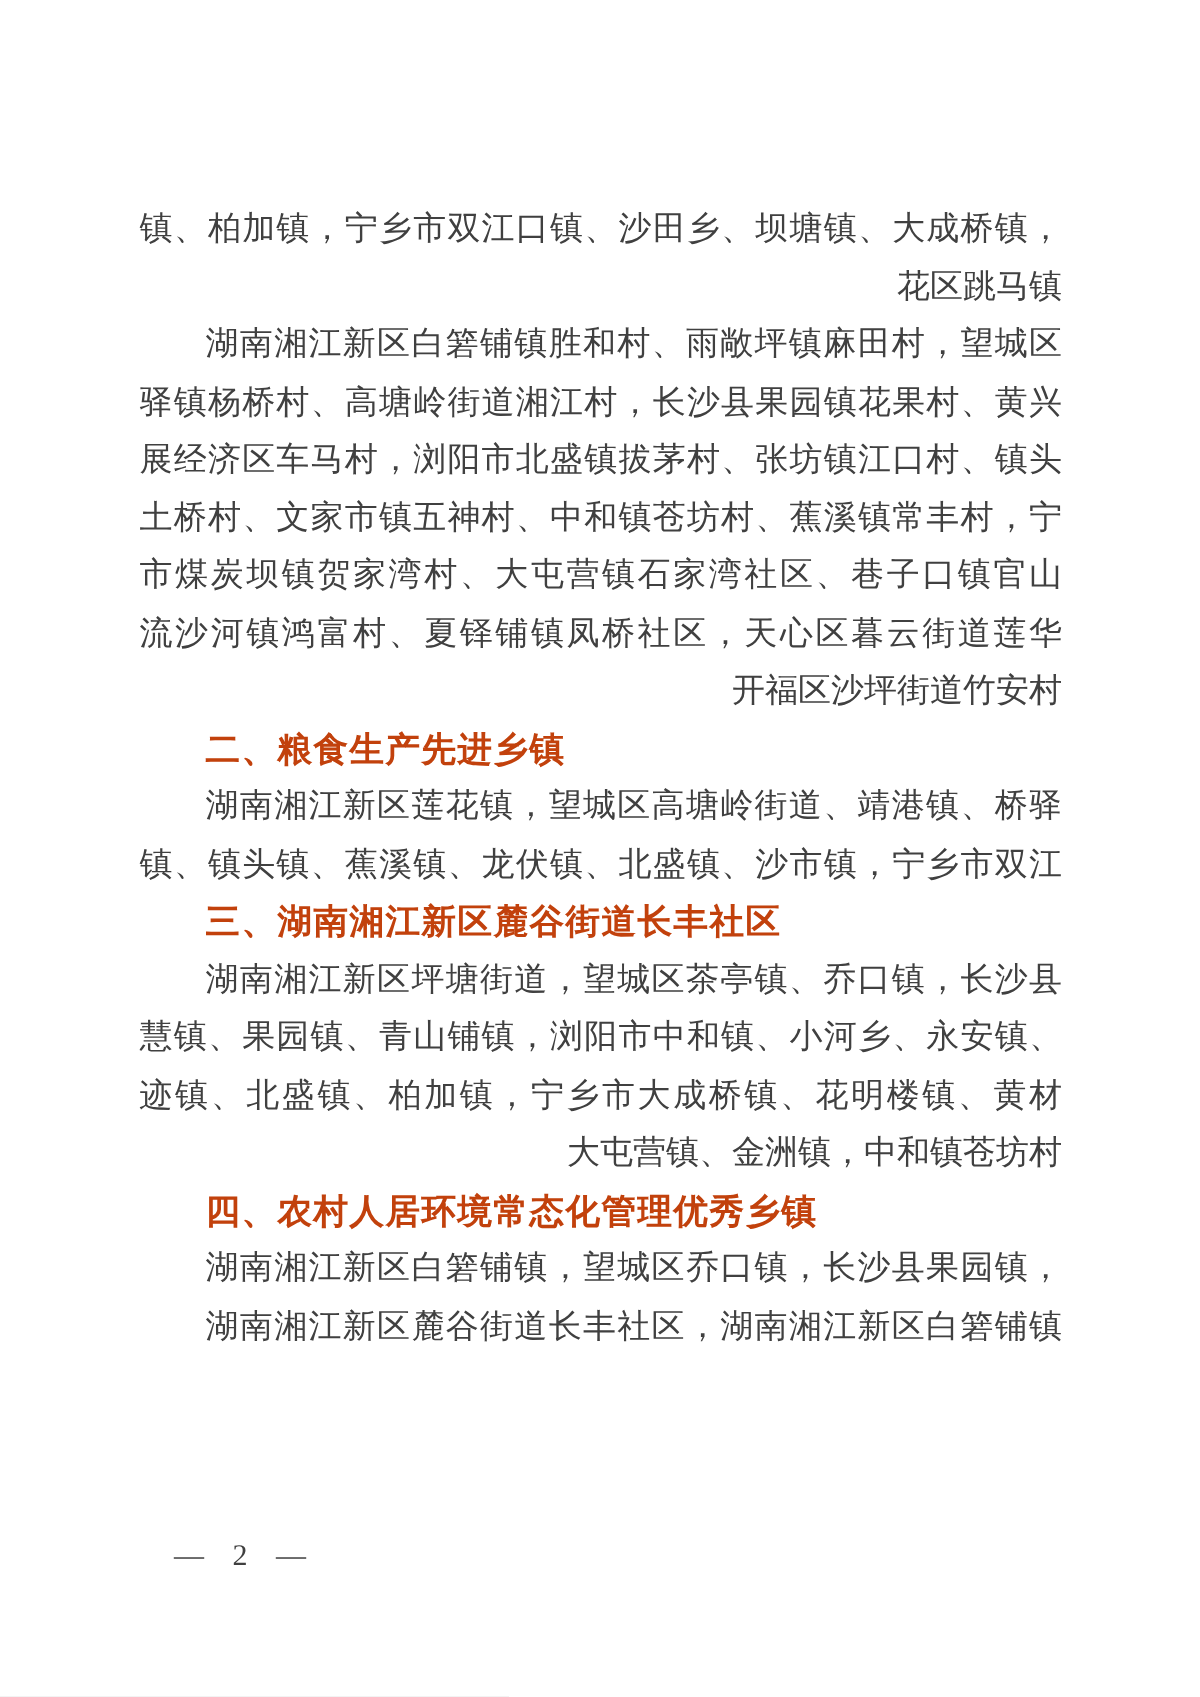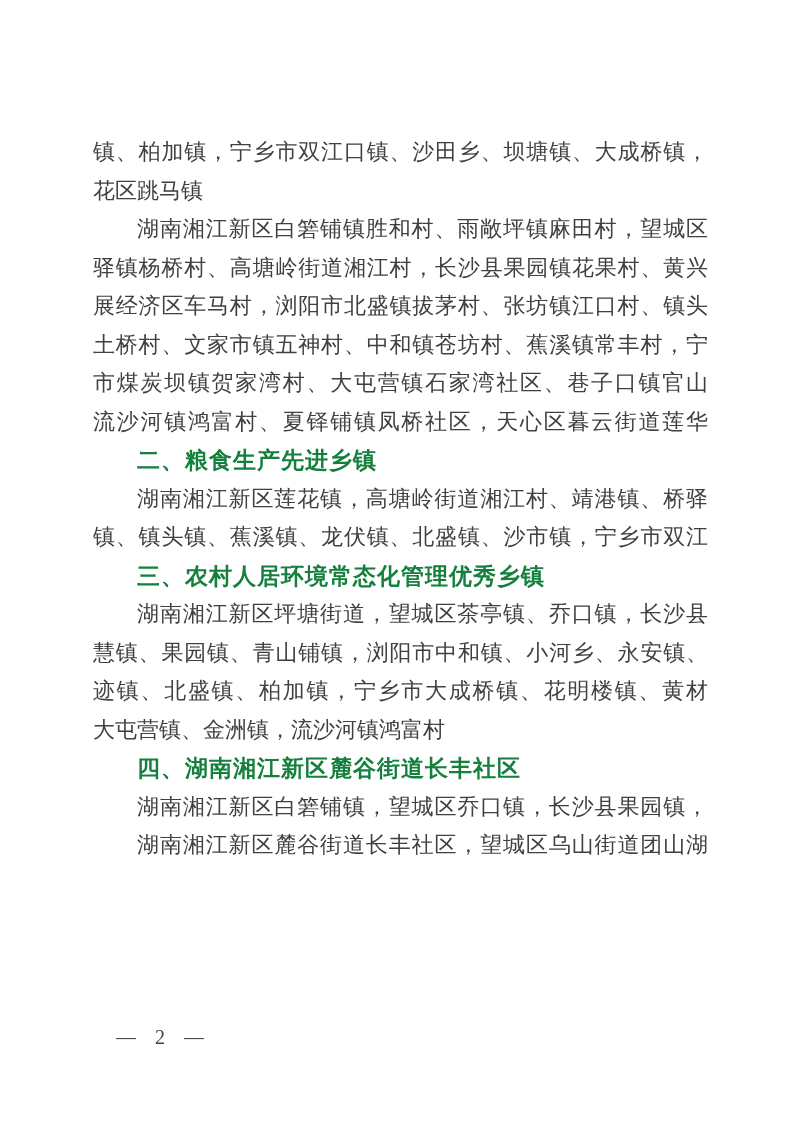--- a/index.html
+++ b/index.html
@@ -25,33 +25,34 @@
     color: #404040;
   }
   .line {
     height: 38.5px;
     line-height: 38.5px;
     overflow: hidden;
   }
   .line.body {
     font-family: "Liberation Serif", "DejaVu Serif", serif;
     color: #404040;
+    text-align: right;
   }
   .line.fill {
     text-align: justify;
     text-align-last: justify;
   }
   .line.indent {
     text-indent: 44px;
   }
   .line.heading {
     font-family: "Liberation Sans", "DejaVu Sans", sans-serif;
     font-weight: 700;
     font-size: 23px;
-    color: #15803d;
+    color: #c2410c;
     text-indent: 44px;
     letter-spacing: 1px;
   }
   .footer {
     position: absolute;
     left: 116px;
     top: 1018px;
     height: 38px;
     line-height: 38px;
     font-family: "Liberation Serif", "DejaVu Serif", serif;
@@ -67,26 +68,27 @@
 <div class="page">
   <div class="doc-body">
       <div class="line body fill">镇、柏加镇，宁乡市双江口镇、沙田乡、坝塘镇、大成桥镇，雨</div>
       <div class="line body">花区跳马镇</div>
       <div class="line body fill indent">湖南湘江新区白箬铺镇胜和村、雨敞坪镇麻田村，望城区桥</div>
       <div class="line body fill">驿镇杨桥村、高塘岭街道湘江村，长沙县果园镇花果村、黄兴会</div>
       <div class="line body fill">展经济区车马村，浏阳市北盛镇拔茅村、张坊镇江口村、镇头镇</div>
       <div class="line body fill">土桥村、文家市镇五神村、中和镇苍坊村、蕉溪镇常丰村，宁乡</div>
       <div class="line body fill">市煤炭坝镇贺家湾村、大屯营镇石家湾社区、巷子口镇官山村、</div>
       <div class="line body fill">流沙河镇鸿富村、夏铎铺镇凤桥社区，天心区暮云街道莲华村，</div>
+      <div class="line body">开福区沙坪街道竹安村</div>
       <div class="line heading">二、粮食生产先进乡镇</div>
-      <div class="line body fill indent">湖南湘江新区莲花镇，高塘岭街道湘江村、靖港镇、桥驿</div>
+      <div class="line body fill indent">湖南湘江新区莲花镇，望城区高塘岭街道、靖港镇、桥驿</div>
       <div class="line body fill">镇、镇头镇、蕉溪镇、龙伏镇、北盛镇、沙市镇，宁乡市双江口</div>
-      <div class="line heading">三、农村人居环境常态化管理优秀乡镇</div>
+      <div class="line heading">三、湖南湘江新区麓谷街道长丰社区</div>
       <div class="line body fill indent">湖南湘江新区坪塘街道，望城区茶亭镇、乔口镇，长沙县开</div>
       <div class="line body fill">慧镇、果园镇、青山铺镇，浏阳市中和镇、小河乡、永安镇、普</div>
       <div class="line body fill">迹镇、北盛镇、柏加镇，宁乡市大成桥镇、花明楼镇、黄材镇、</div>
-      <div class="line body">大屯营镇、金洲镇，流沙河镇鸿富村</div>
-      <div class="line heading">四、湖南湘江新区麓谷街道长丰社区</div>
+      <div class="line body">大屯营镇、金洲镇，中和镇苍坊村</div>
+      <div class="line heading">四、农村人居环境常态化管理优秀乡镇</div>
       <div class="line body fill indent">湖南湘江新区白箬铺镇，望城区乔口镇，长沙县果园镇，浏</div>
-      <div class="line body fill indent">湖南湘江新区麓谷街道长丰社区，望城区乌山街道团山湖</div>
+      <div class="line body fill indent">湖南湘江新区麓谷街道长丰社区，湖南湘江新区白箬铺镇</div>
     </div>
   <div class="footer">— 2 —</div>
 </div>
 
 </body></html>

